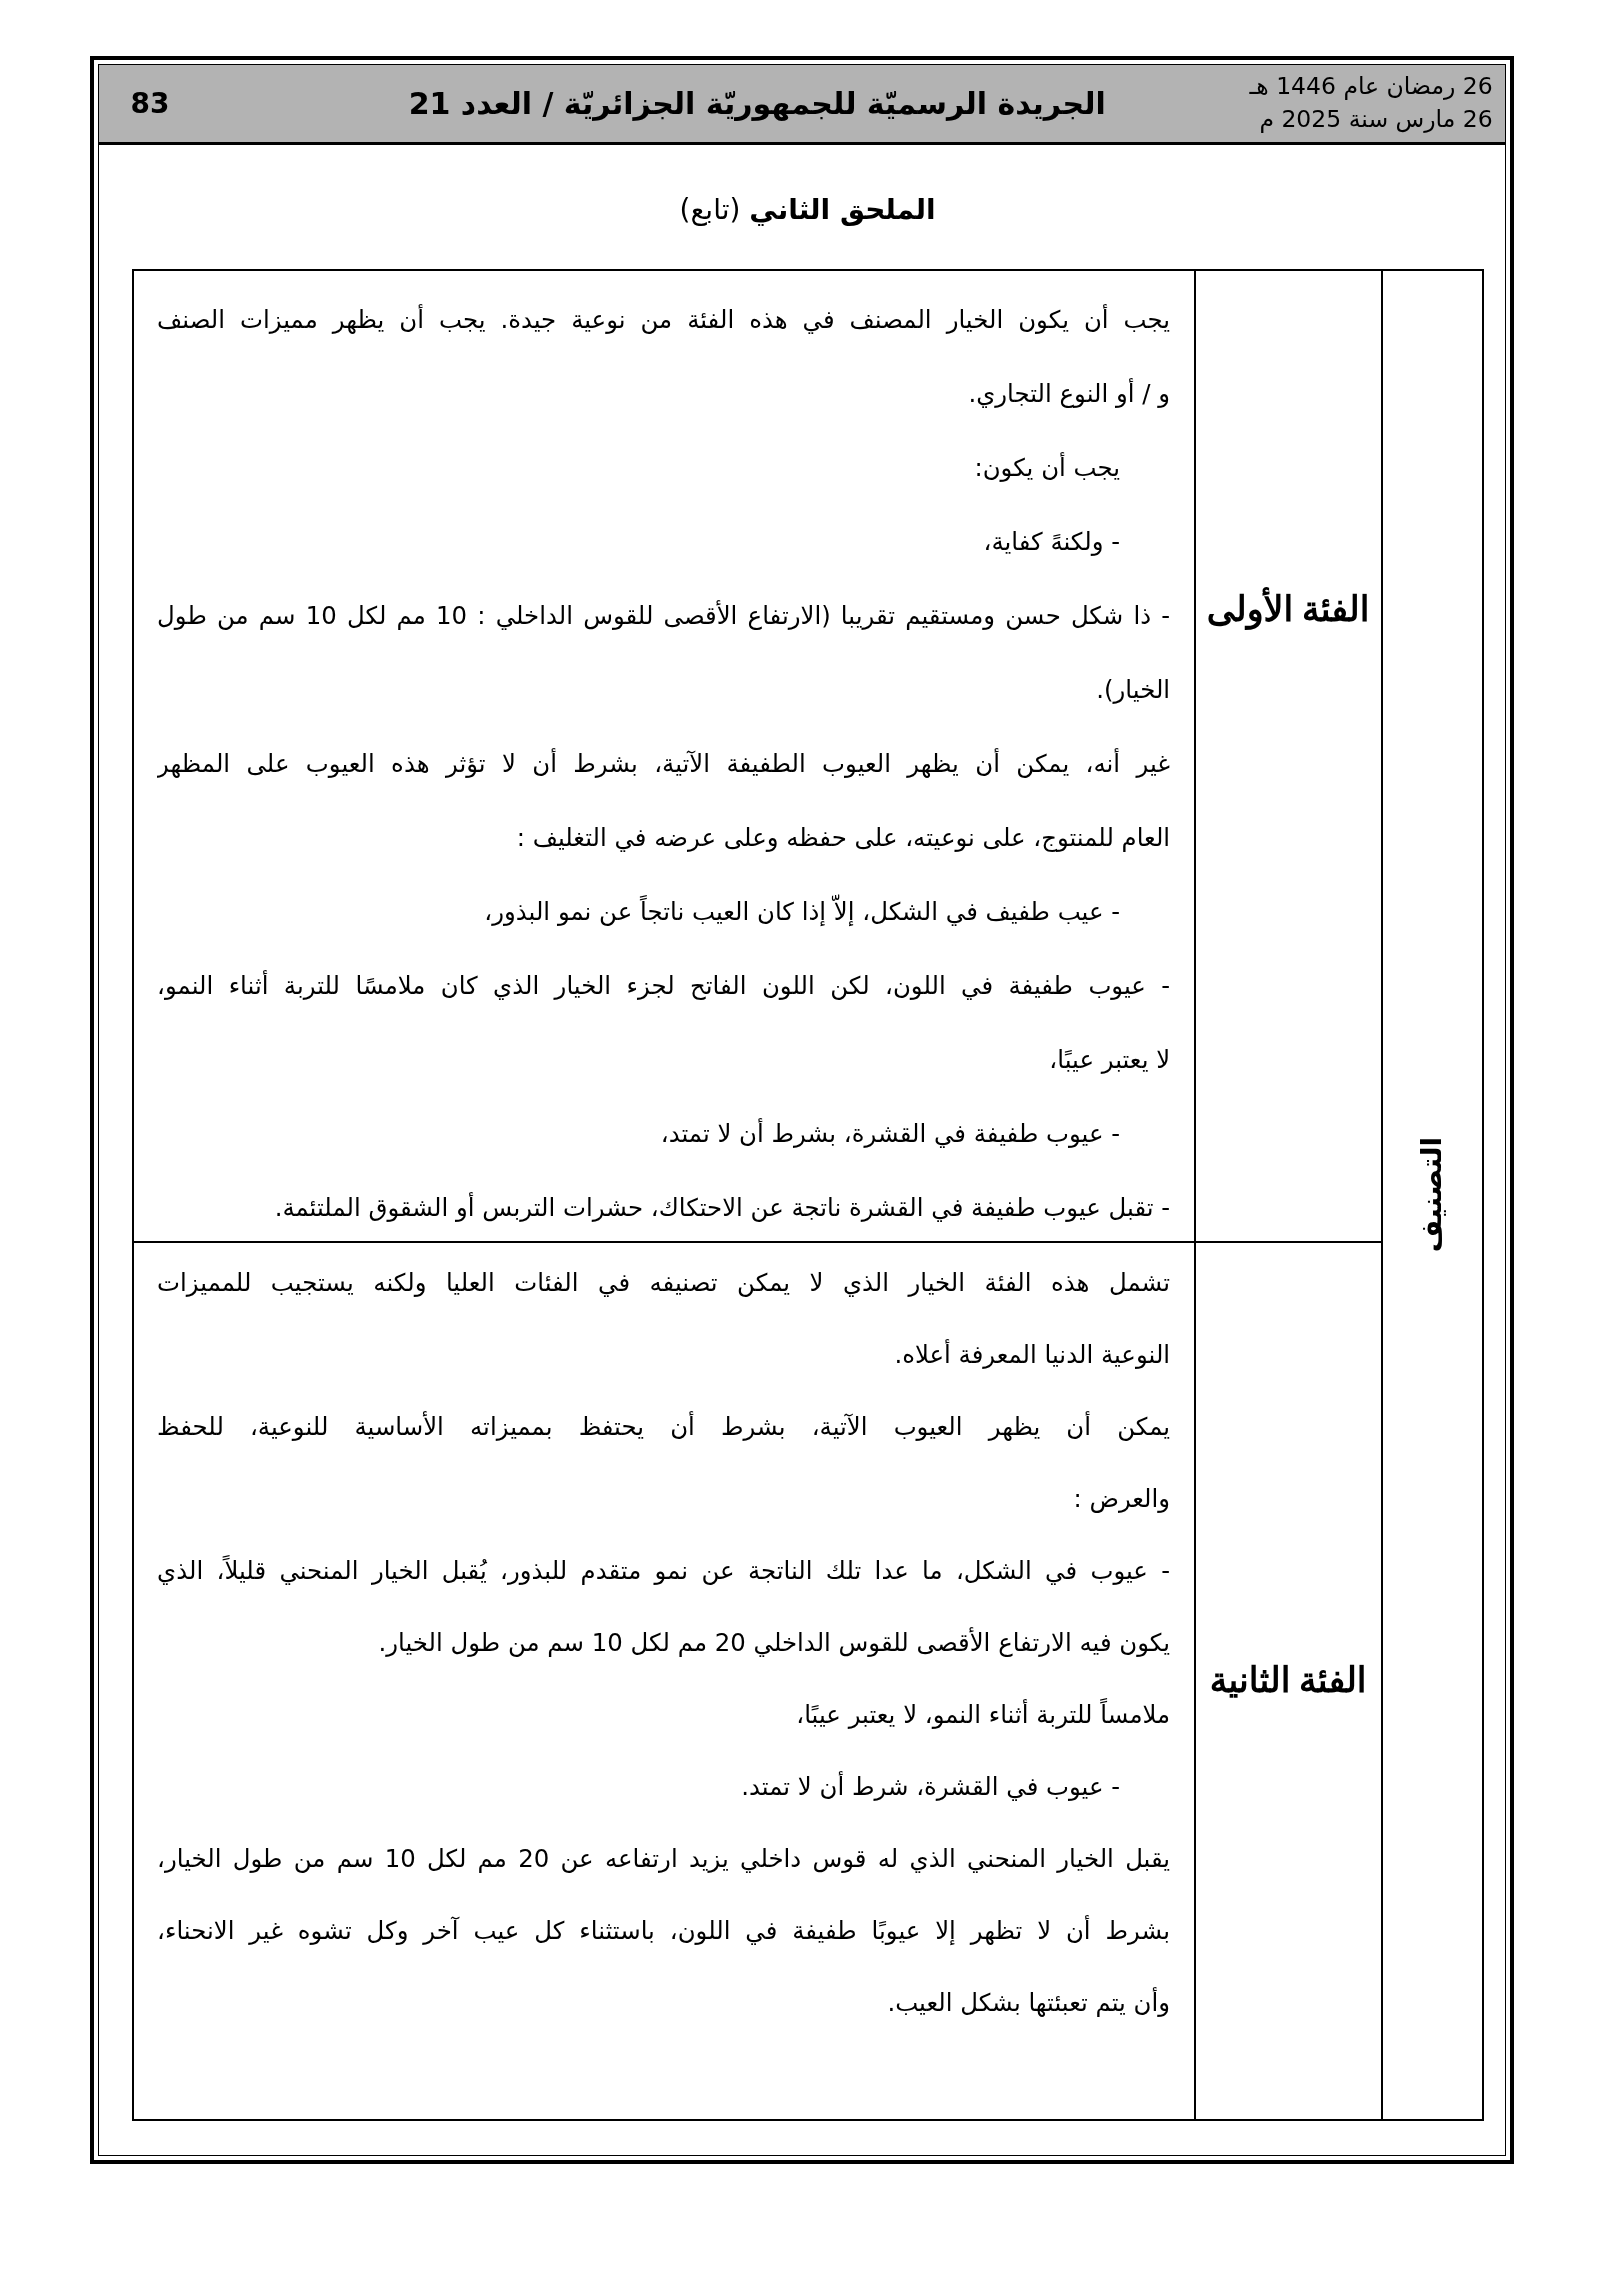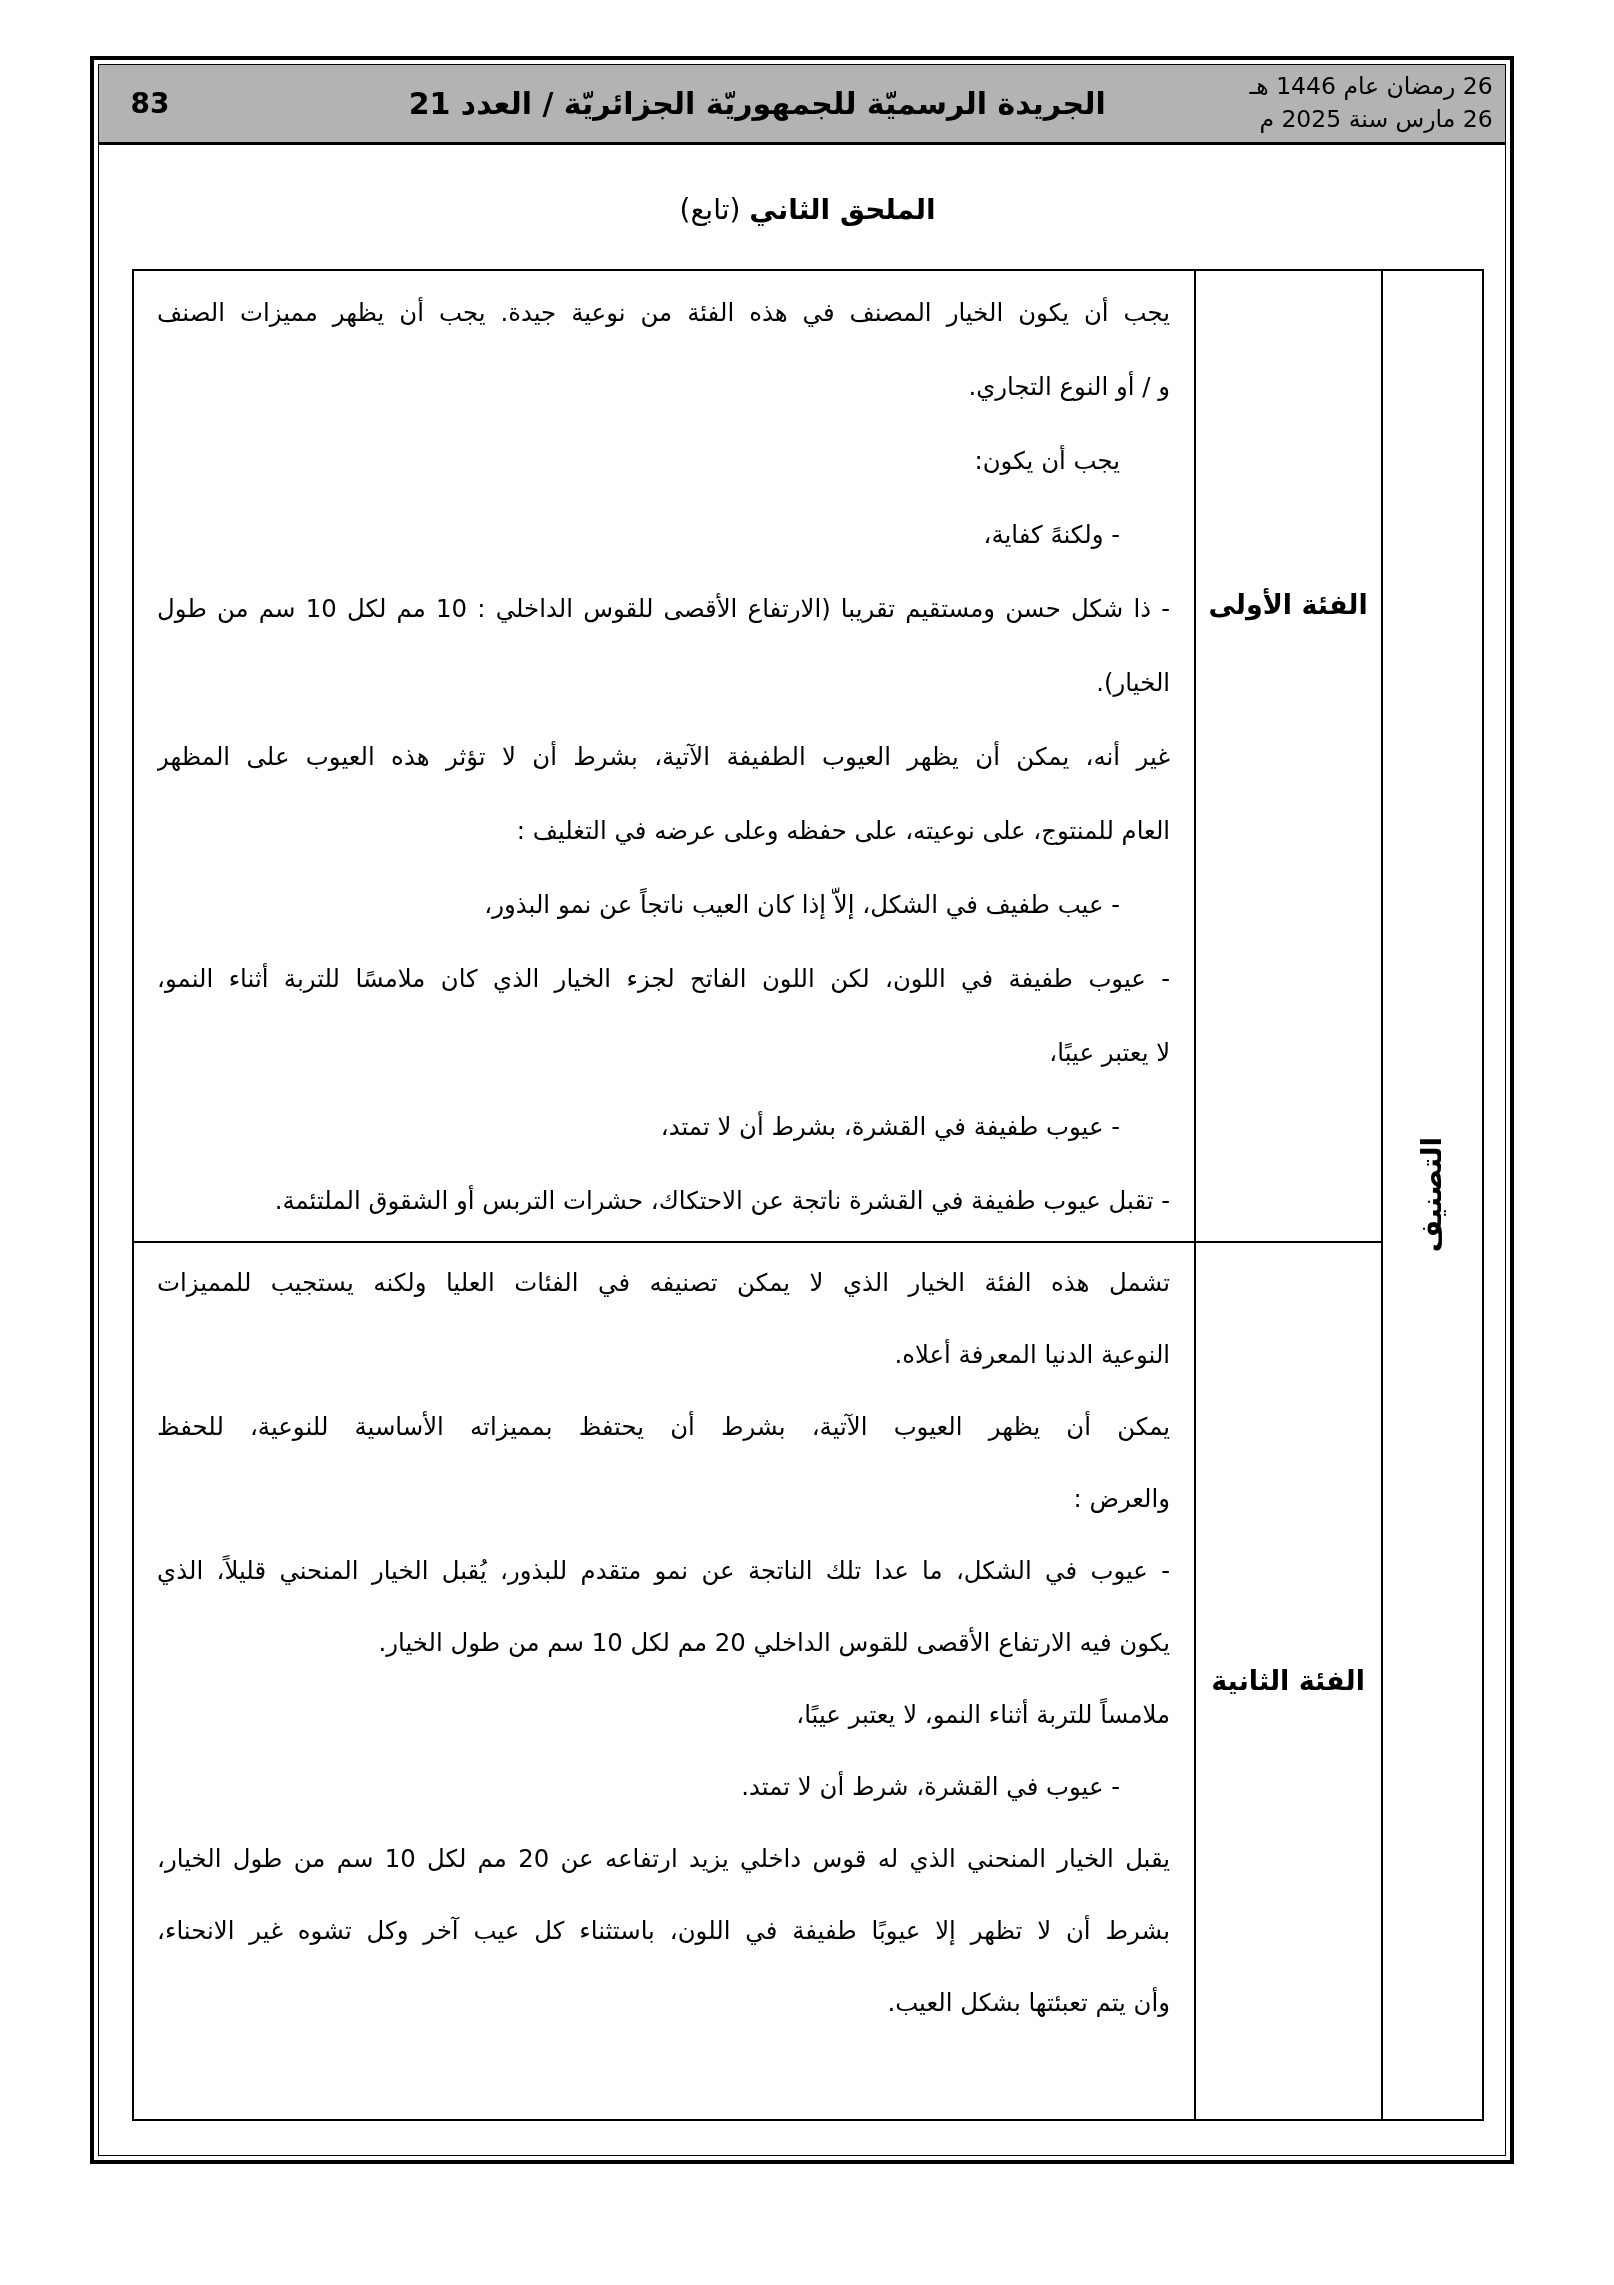--- a/index.html
+++ b/index.html
@@ -29,23 +29,23 @@
        grid-template-columns:101px 187px auto;
        grid-template-rows:972px auto;}
   .cell{box-sizing:border-box;position:relative;}
   .cell-class{grid-column:1;grid-row:1 / span 2;border-left:2.7px solid #000;
        display:flex;align-items:center;justify-content:center;}
   .vlabel{transform:rotate(-90deg);white-space:nowrap;font-weight:bold;font-size:28px;}
   .cell-cat1{grid-column:2;grid-row:1;border-left:2.7px solid #000;border-bottom:2.7px solid #000;
        display:flex;justify-content:center;align-items:flex-start;padding-top:318px;}
   .cell-cat2{grid-column:2;grid-row:2;border-left:2.7px solid #000;
        display:flex;justify-content:center;align-items:center;}
-  .cat-label{font-weight:bold;font-size:27px;white-space:nowrap;direction:rtl;}
+  .cat-label{font-weight:bold;font-size:35px;white-space:nowrap;direction:rtl;font-family:Liberation Serif, serif;}
   .cell-txt{direction:rtl;font-size:24.4px;padding:0 23.5px;}
-  .cell-txt1{grid-column:3;grid-row:1;border-bottom:2.7px solid #000;padding-top:5px;}
+  .cell-txt1{grid-column:3;grid-row:1;border-bottom:2.7px solid #000;padding-top:12px;}
   .cell-txt2{grid-column:3;grid-row:2;padding-top:4.5px;}
   .ln{display:block;overflow:hidden;}
   .cell-txt1 .ln{height:74px;line-height:74px;}
   .cell-txt2 .ln{height:72px;line-height:72px;}
   .fill{text-align:justify;text-align-last:justify;}
   .end{text-align:right;white-space:nowrap;}
   .ind{padding-right:50px;}
 </style>
 </head>
 <body>

